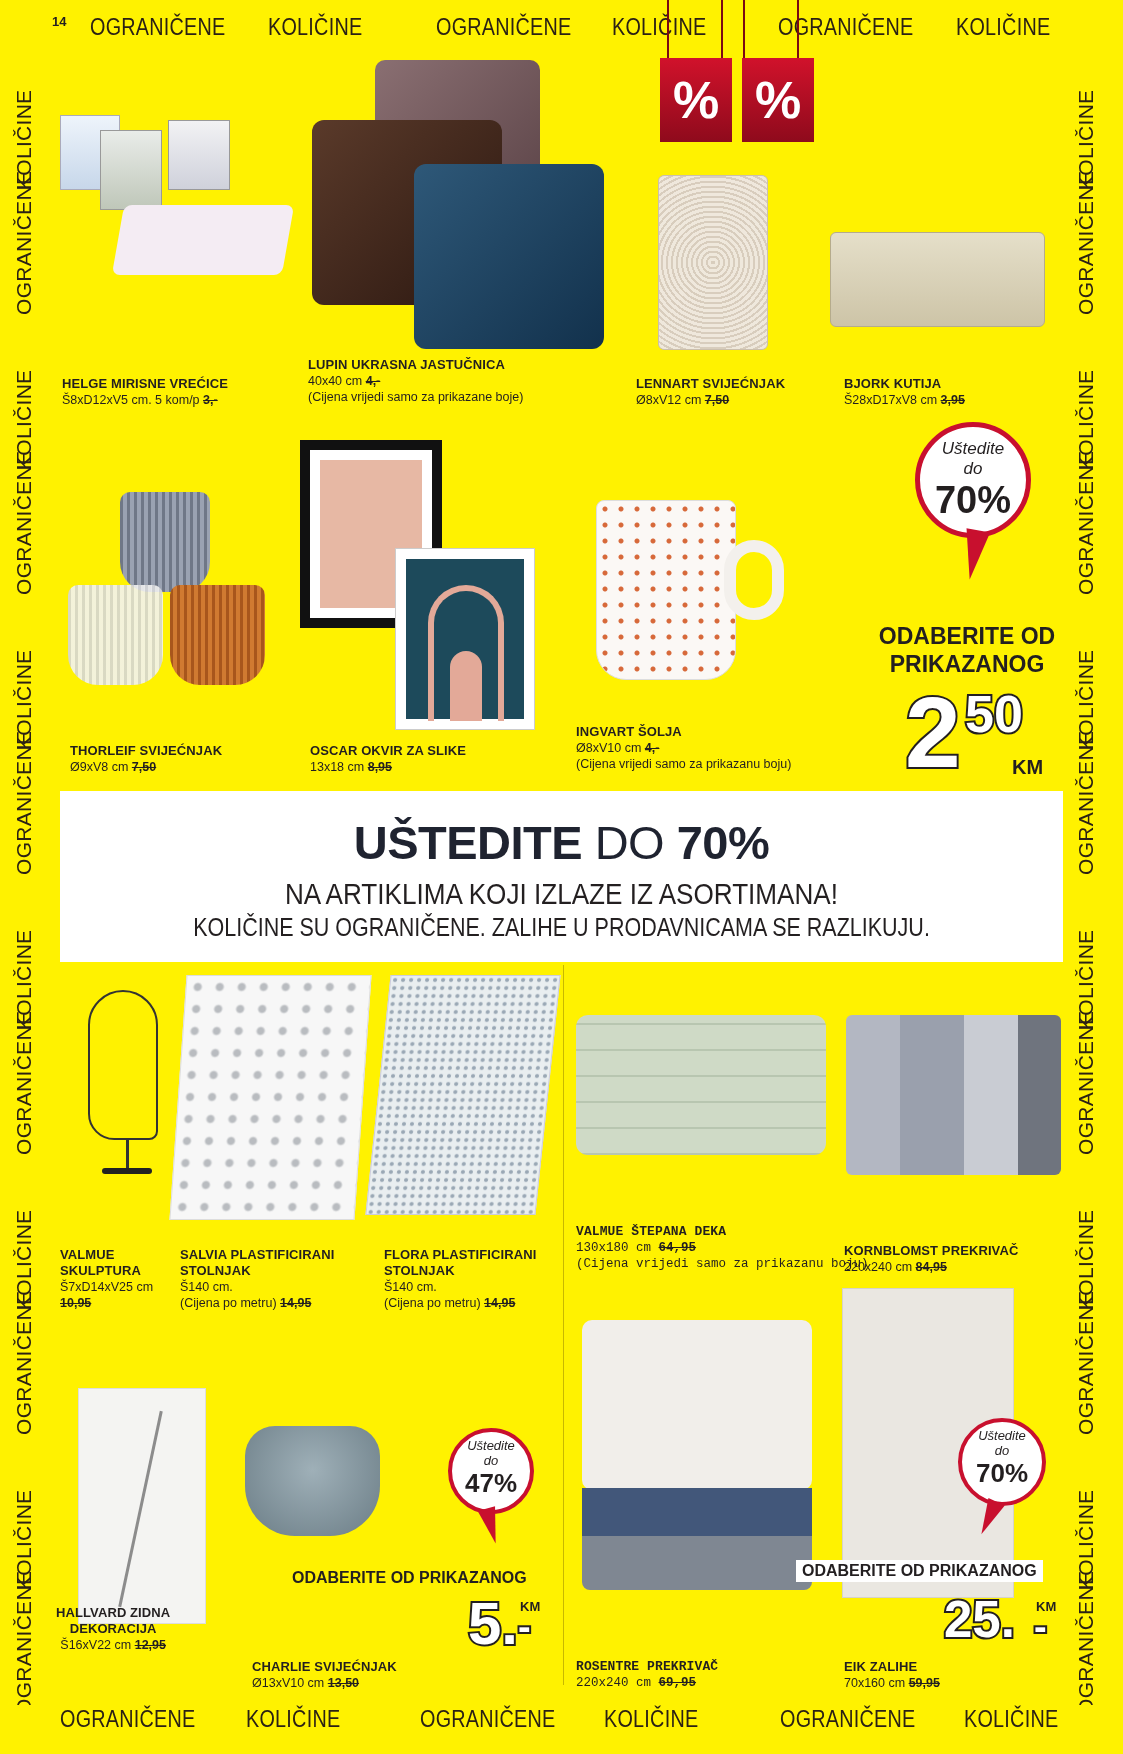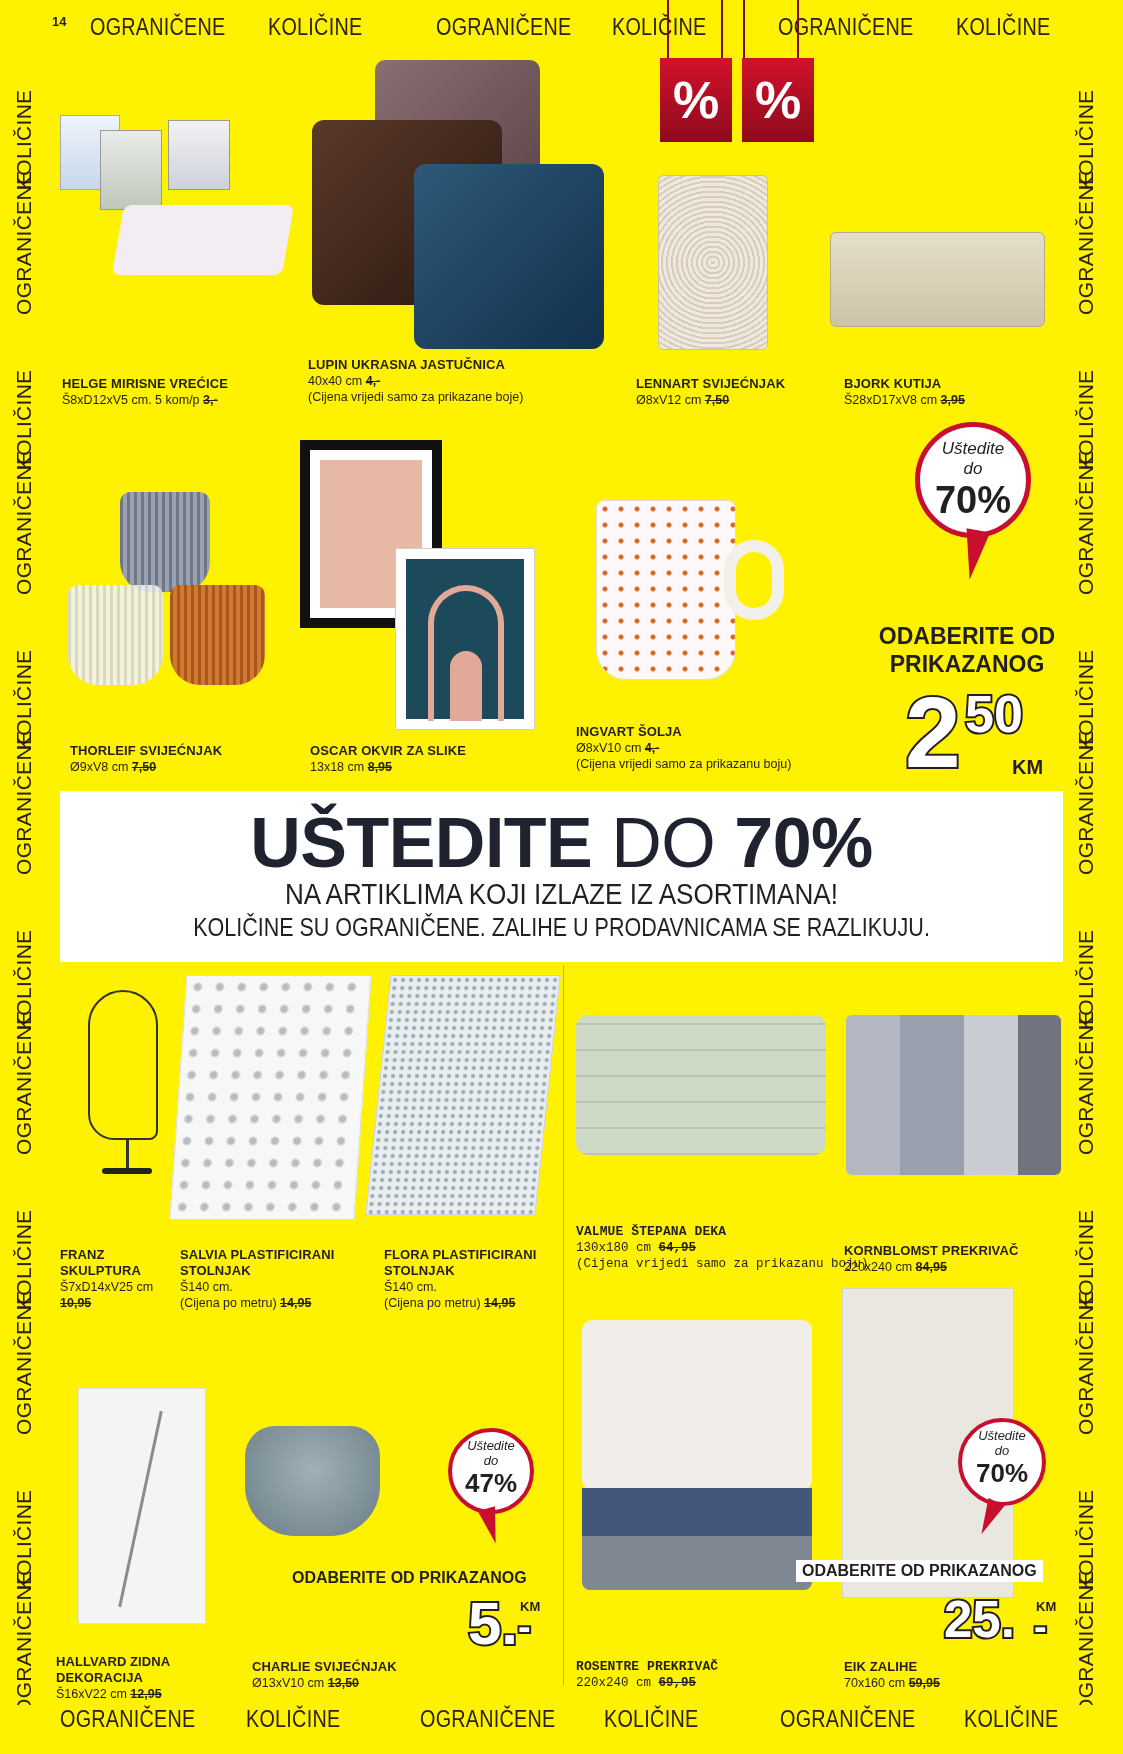--- a/index.html
+++ b/index.html
@@ -69,21 +69,21 @@
     font-family: "Liberation Sans", sans-serif; line-height: 1;
   }
   .km { position: absolute; font-weight: bold; color: #231f20; }
 
   
   .banner {
     position: absolute; left: 60px; top: 791px; width: 1003px; height: 171px; background: #fff;
     text-align: center;
   }
   .banner .h1 {
-    font-size: 70px; font-weight: bold; letter-spacing: -0.5px; margin-top: 18px; line-height: 68px;
+    font-size: 47px; font-weight: bold; letter-spacing: -0.5px; margin-top: 18px; line-height: 68px;
     color: #1f2330;
   }
   .banner .h1 .light { font-weight: normal; }
   .banner .h2 { font-size: 29px; line-height: 34px; margin-top: 0px; transform: scaleX(0.9); }
   .banner .h3 { font-size: 25px; line-height: 32px; transform: scaleX(0.86); }
 
   .divider { position: absolute; background: #c8b800; width: 1px; }
 </style>
 </head>
 <body>
@@ -246,21 +246,21 @@
   <div style="position:absolute;left:0;top:0;width:70px;height:150px;border:2px solid #333;border-radius:40px 40px 10px 30px;"></div>
   <div style="position:absolute;left:38px;top:150px;width:3px;height:30px;background:#333;"></div>
   <div style="position:absolute;left:14px;top:178px;width:50px;height:6px;background:#222;border-radius:3px;"></div>
 </div>
 <div class="img" style="left:178px;top:975px;width:185px;height:245px;background:radial-gradient(circle,#b9bcc0 3px,transparent 5px) 0 0/22px 22px,#f7f7f7;transform:skewX(-4deg);border:1px solid #ddd;"></div>
 <div class="img" style="left:378px;top:975px;width:170px;height:240px;background:radial-gradient(circle,#9aa8b5 1.5px,transparent 2.5px) 0 0/8px 8px,#e9eef0;transform:skewX(-6deg);border:1px solid #ccd;"></div>
 <div class="img" style="left:576px;top:1015px;width:250px;height:140px;background:repeating-linear-gradient(0deg,#b8c6b0 0 2px,#cfdac6 2px 26px);border-radius:12px;"></div>
 <div class="img" style="left:846px;top:1015px;width:215px;height:160px;background:linear-gradient(90deg,#b3b7c2 0 25%,#9aa0ad 25% 55%,#c9ccd3 55% 80%,#6f747e 80%);border-radius:6px;"></div>
 
 <div class="product" style="left:60px;top:1247px;">
-  <div class="name">FRANZ</div>
+  <div class="name">VALMUE</div>
   <div class="name">SKULPTURA</div>
   <div>Š7xD14xV25 cm</div>
   <div class="old">10,95</div>
 </div>
 <div class="product" style="left:180px;top:1247px;">
   <div class="name">SALVIA PLASTIFICIRANI</div>
   <div class="name">STOLNJAK</div>
   <div>Š140 cm.</div>
   <div><span>(Cijena po metru)</span> <span class="old">14,95</span></div>
 </div>
@@ -306,21 +306,21 @@
   <div class="s1" style="font-size:13px;line-height:15px;">Uštedite</div>
   <div class="s1" style="font-size:13px;line-height:15px;">do</div>
   <div class="pct" style="font-size:26px;line-height:30px;">70%</div>
 </div>
 <div class="bubble-tail" style="left:980px;top:1500px;border-left:9px solid transparent;border-right:9px solid transparent;border-top:36px solid #c8102e;transform:rotate(25deg);"></div>
 <div class="choose" style="left:796px;top:1560px;font-size:16px;background:#fff;padding:2px 6px;">ODABERITE OD PRIKAZANOG</div>
 <div class="bigprice" style="left:944px;top:1594px;font-size:51px;">25.</div>
 <div class="km" style="left:1036px;top:1599px;font-size:13px;">KM</div>
 <div class="bigprice" style="left:1034px;top:1608px;font-size:38px;">-</div>
 
-<div class="product" style="left:56px;top:1654px;">
+<div class="product" style="left:56px;top:1605px;text-align:center;">
   <div class="name">HALLVARD ZIDNA</div>
   <div class="name">DEKORACIJA</div>
   <div><span>Š16xV22 cm</span> <span class="old">12,95</span></div>
 </div>
 <div class="product" style="left:252px;top:1659px;">
   <div class="name">CHARLIE SVIJEĆNJAK</div>
   <div><span>Ø13xV10 cm</span> <span class="old">13,50</span></div>
 </div>
 <div class="product" style="left:576px;top:1659px;font-family:Liberation Mono, monospace;">
   <div class="name">ROSENTRE PREKRIVAČ</div>

